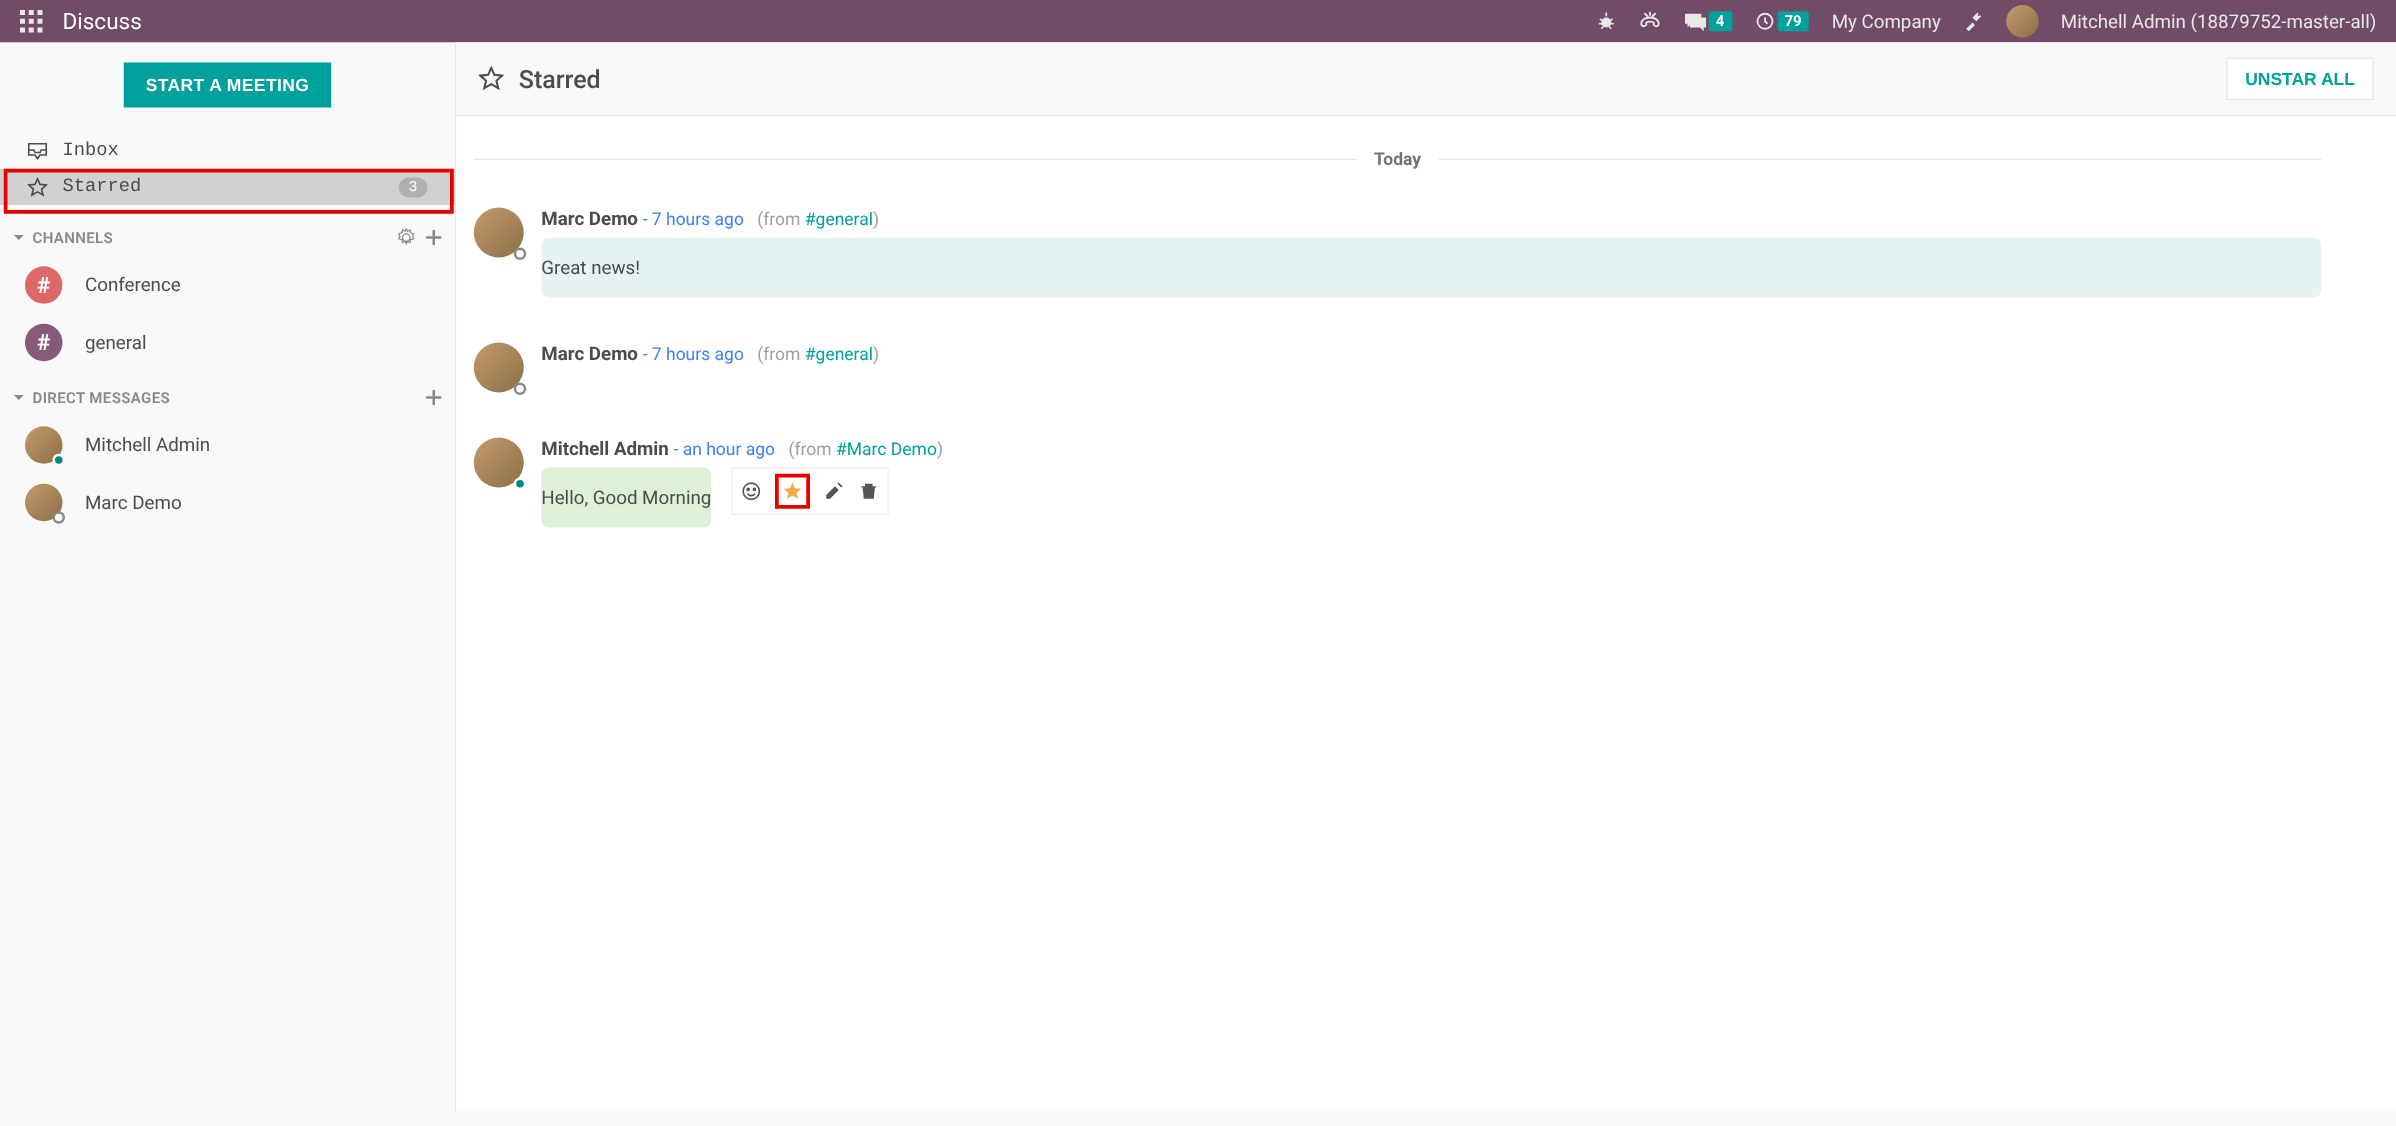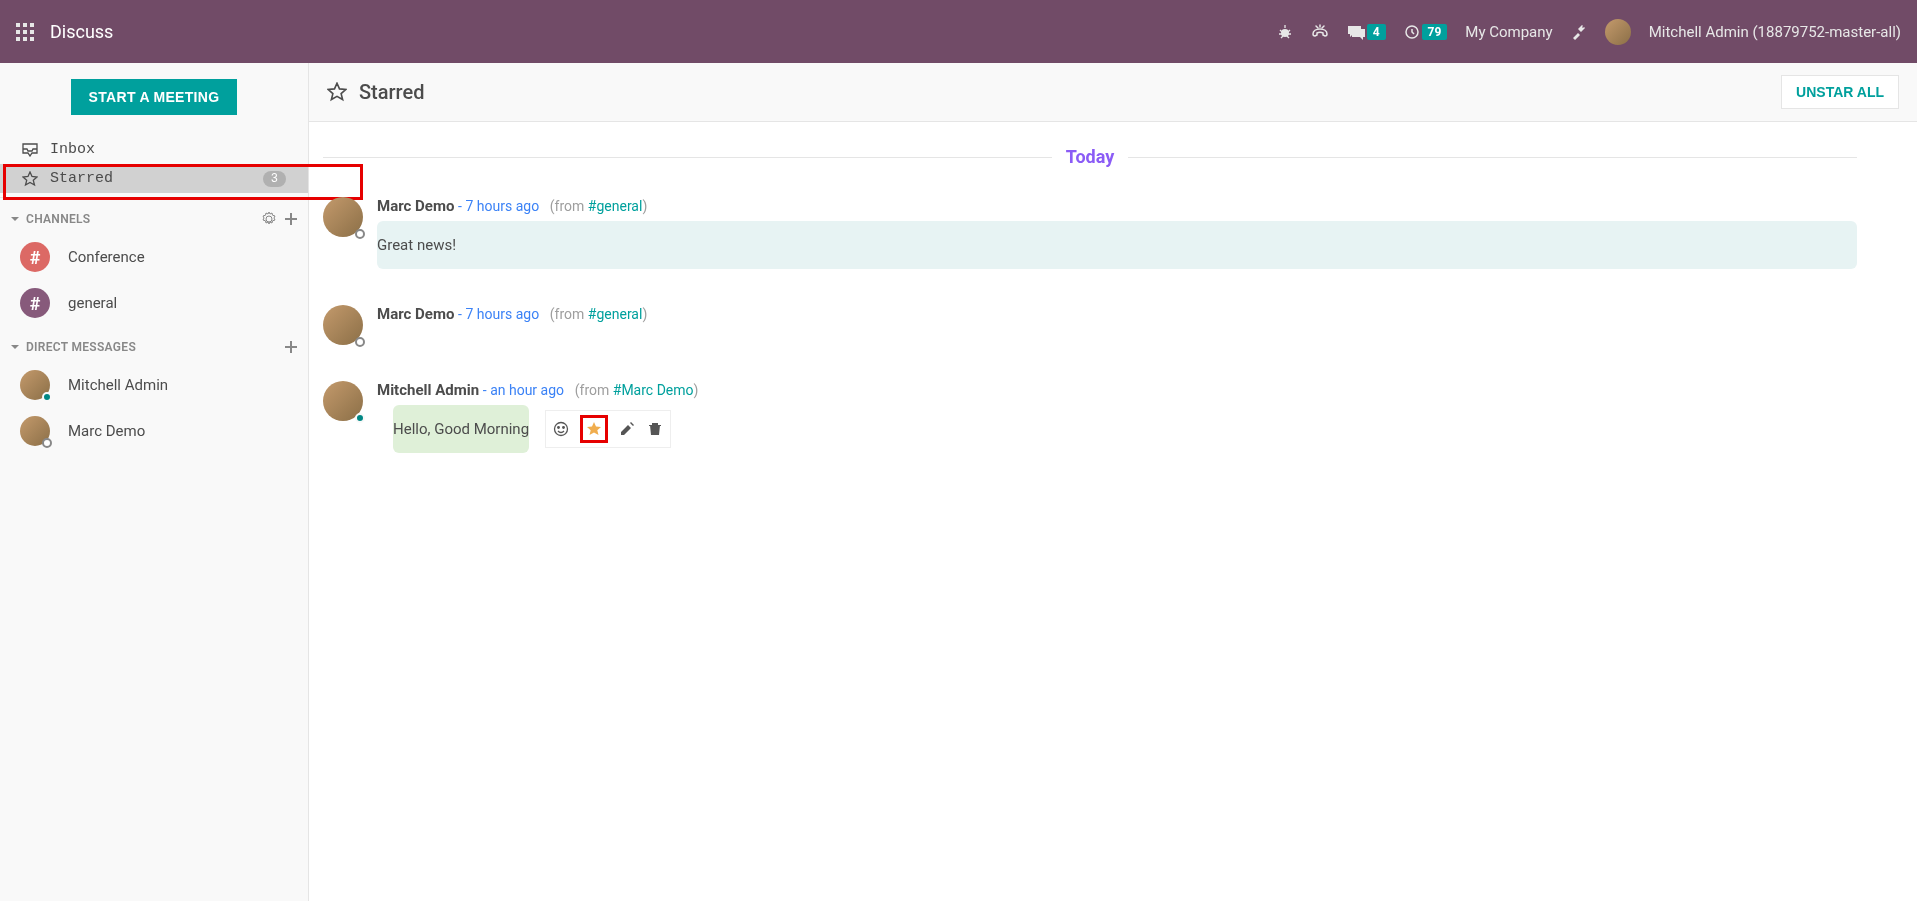--- a/index.html
+++ b/index.html
@@ -1,28 +1,28 @@
 <!DOCTYPE html>
 <html><head>
 <meta charset="utf-8">
 <style>
 * { box-sizing: border-box; margin: 0; padding: 0; }
 body { font-family: -apple-system, BlinkMacSystemFont, "Segoe UI", Roboto, "Helvetica Neue", Arial, sans-serif; color: #4c4c4c; background: #f9f9f9; }
-.topbar { background: #714B67; height: 63px; display: flex; align-items: center; padding: 0 16px; color: #e7e7e7; }
+.topbar { background: #714B67; height: 34px; display: flex; align-items: center; padding: 0 16px; color: #e7e7e7; }
 .topbar-left { display: flex; align-items: center; gap: 16px; }
 .apps-icon { width: 18px; height: 18px; display: grid; grid-template-columns: repeat(3,4px); grid-template-rows: repeat(3,4px); gap: 3px; }
 .apps-icon span { background: #e7e7e7; width: 4px; height: 4px; }
 .topbar-title { font-size: 18px; color: #fff; }
 .topbar-right { margin-left: auto; display: flex; align-items: center; gap: 18px; }
 .topbar-icon { color: #e7e7e7; position: relative; display: flex; align-items: center; }
 .badge-green { background: #00A09D; color: #fff; font-size: 12px; font-weight: bold; padding: 1px 6px; margin-left: 2px; border-radius: 2px;}
 .user-label { color: #e7e7e7; font-size: 15px; }
 .avatar-small { width: 26px; height: 26px; border-radius: 50%; background: linear-gradient(135deg,#c49a6c,#8b6f47); display:inline-block; }
 .container { display: flex; height: calc(100vh - 46px); }
-.sidebar { width: 309px; border-right: 1px solid #e5e5e5; background: #f9f9f9; display: flex; flex-direction: column; }
+.sidebar { width: 365px; border-right: 1px solid #e5e5e5; background: #f9f9f9; display: flex; flex-direction: column; }
 .meeting-wrap { text-align: center; padding: 16px 0; }
 .btn-meeting { background: #00A09D; color: #fff; border: none; padding: 10px 18px; font-weight: bold; font-size: 14px; letter-spacing: .3px; cursor: pointer; }
 .nav-group { padding: 4px 0; border-bottom: 1px solid #e5e5e5; }
 .nav-item { display: flex; align-items: center; padding: 6px 22px; font-size: 15px; color: #4c4c4c; cursor: pointer; gap: 12px; font-family: Liberation Mono, monospace; }
 .nav-item.active { background: #d1d1d1; }
 .nav-item .count { margin-left: auto; background: #b0b0b0; color: #fff; border-radius: 10px; font-size: 12px; padding: 1px 8px; }
 .highlight-red { border: 3px solid #e60000; position: absolute; left: 3px; width: 360px; height: 36px; pointer-events:none; }
 .nav-item-wrap { position: relative; }
 .section-head { display: flex; align-items: center; padding: 14px 10px 8px 10px; font-size: 12px; color: #888; font-weight: 600; letter-spacing: .3px; text-transform: uppercase; }
 .section-head .icons { margin-left: auto; display: flex; gap: 8px; color: #888; }
@@ -35,33 +35,33 @@
 .presence { position: absolute; right: -2px; bottom: -2px; width: 10px; height: 10px; border-radius: 50%; border: 2px solid #f9f9f9; }
 .presence.online { background: #008784; }
 .presence.offline { background: #fff; border: 2px solid #888; }
 .main { flex: 1; display: flex; flex-direction: column; background: #fff; }
 .main-header { display: flex; align-items: center; padding: 12px 18px; border-bottom: 1px solid #e5e5e5; background: #f9f9f9; }
 .main-title { font-size: 20px; font-weight: 500; color: #4c4c4c; margin-left: 12px; }
 .btn-unstar { margin-left: auto; border: 1px solid #e5e5e5; background: #fff; color: #00A09D; padding: 8px 14px; font-weight: bold; font-size: 14px; cursor: pointer; }
 .messages { flex: 1; overflow-y: auto; padding: 0 60px 0 14px; }
 .date-sep { text-align: center; margin: 24px 0 30px; position: relative; }
 .date-sep::before { content: ""; height: 1px; background: #e5e5e5; position: absolute; left: 0; right: 0; top: 50%; z-index: 0; }
-.date-sep span { background: #fff; padding: 0 14px; position: relative; z-index: 1; color: #8b5cf6; font-weight: bold; font-size: 18px; }
+.date-sep span { background: #fff; padding: 0 14px; position: relative; z-index: 1; color: #737373; font-weight: bold; font-size: 14px; }
 .message { display: flex; gap: 14px; margin-bottom: 36px; }
 .msg-avatar { width: 40px; height: 40px; border-radius: 50%; background: linear-gradient(135deg,#c49a6c,#8b6f47); position: relative; flex-shrink: 0; }
 .msg-content { flex: 1; }
 .msg-header { font-size: 15px; margin-bottom: 6px; }
 .msg-author { font-weight: bold; color: #4c4c4c; }
 .msg-time { color: #3b82f6; font-size: 14px; }
 .msg-from { color: #9e9e9e; font-size: 14px; }
 .msg-from-link { color: #00A09D; }
 .msg-body { background: #e7f3f3; border-radius: 6px; padding: 12px 0; font-size: 15px; color: #4c4c4c; line-height: 1.6; }
 .msg-body.own { background: #dff0d8; display: inline-block; }
 .msg-body .link { color: #00A09D; }
-.msg-own-row { display: flex; align-items: center; gap: 16px; margin-left: 16px; }
+.msg-own-row { display: flex; align-items: flex-start; gap: 16px; }
 .msg-actions { display: flex; align-items: center; gap: 10px; border: 1px solid #eee; background: #fff; padding: 4px 6px; }
 .action-icon { width: 18px; height: 18px; display: inline-flex; align-items: center; justify-content: center; color: #555; }
 .star-filled { color: #f0ad4e; }
 .red-box-small { border: 3px solid #e60000; padding: 2px; display: inline-flex; }
 svg { display: block; }
 </style>
 </head>
 <body>
 
 <div class="topbar">

